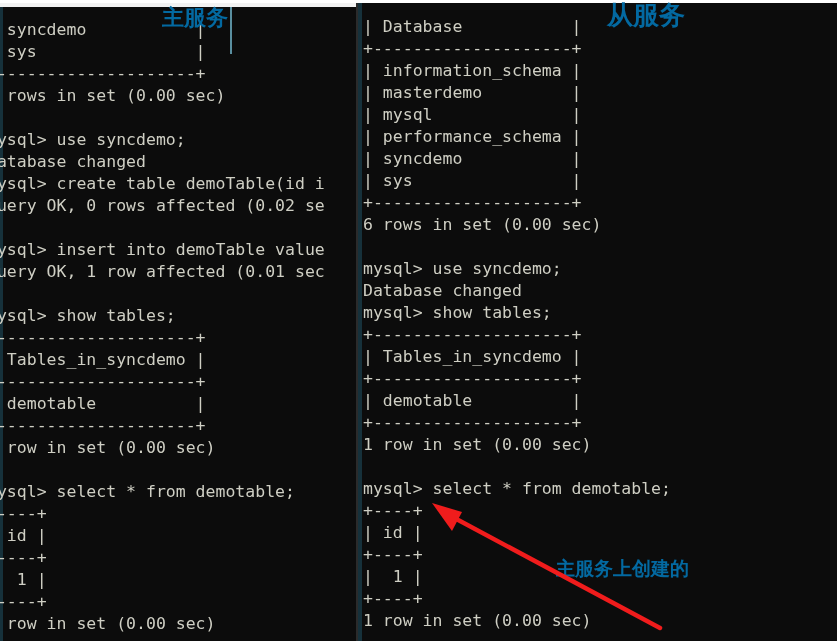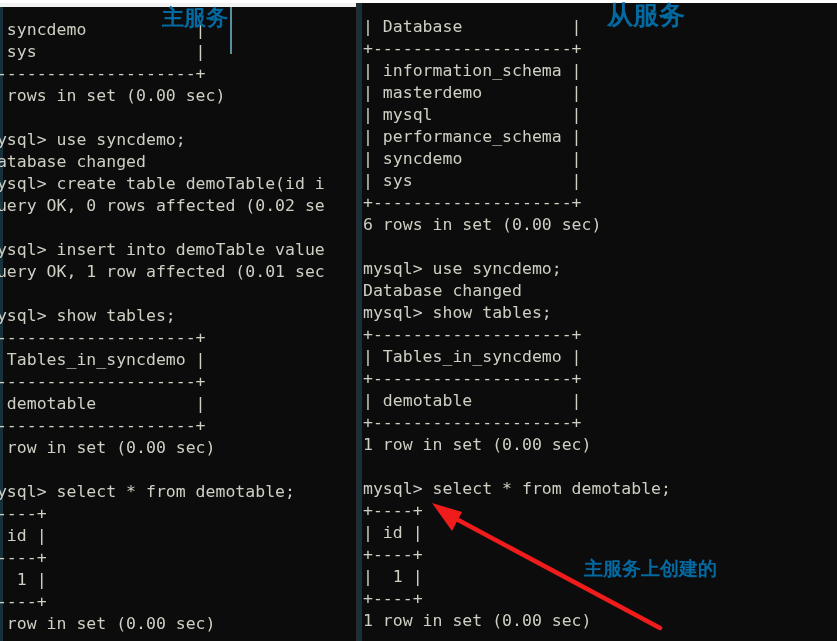--- a/index.html
+++ b/index.html
@@ -108,21 +108,21 @@
     left: 607px; top: 2px;
     font-size: 26px;
     line-height: 26px;
   }
   .anno-sync {
     left: 556px; top: 486px;
     font-size: 19px;
     line-height: 33px;
     letter-spacing: 0px;
   }
-  .anno-sync .l { display: block; margin-left: 28px; }
+  .anno-sync .l { display: block; }
 
   
   .cursor-bar {
     position: absolute;
     width: 2px;
     background: #5a8fa0;
   }
 
   
   .arrow-svg {

